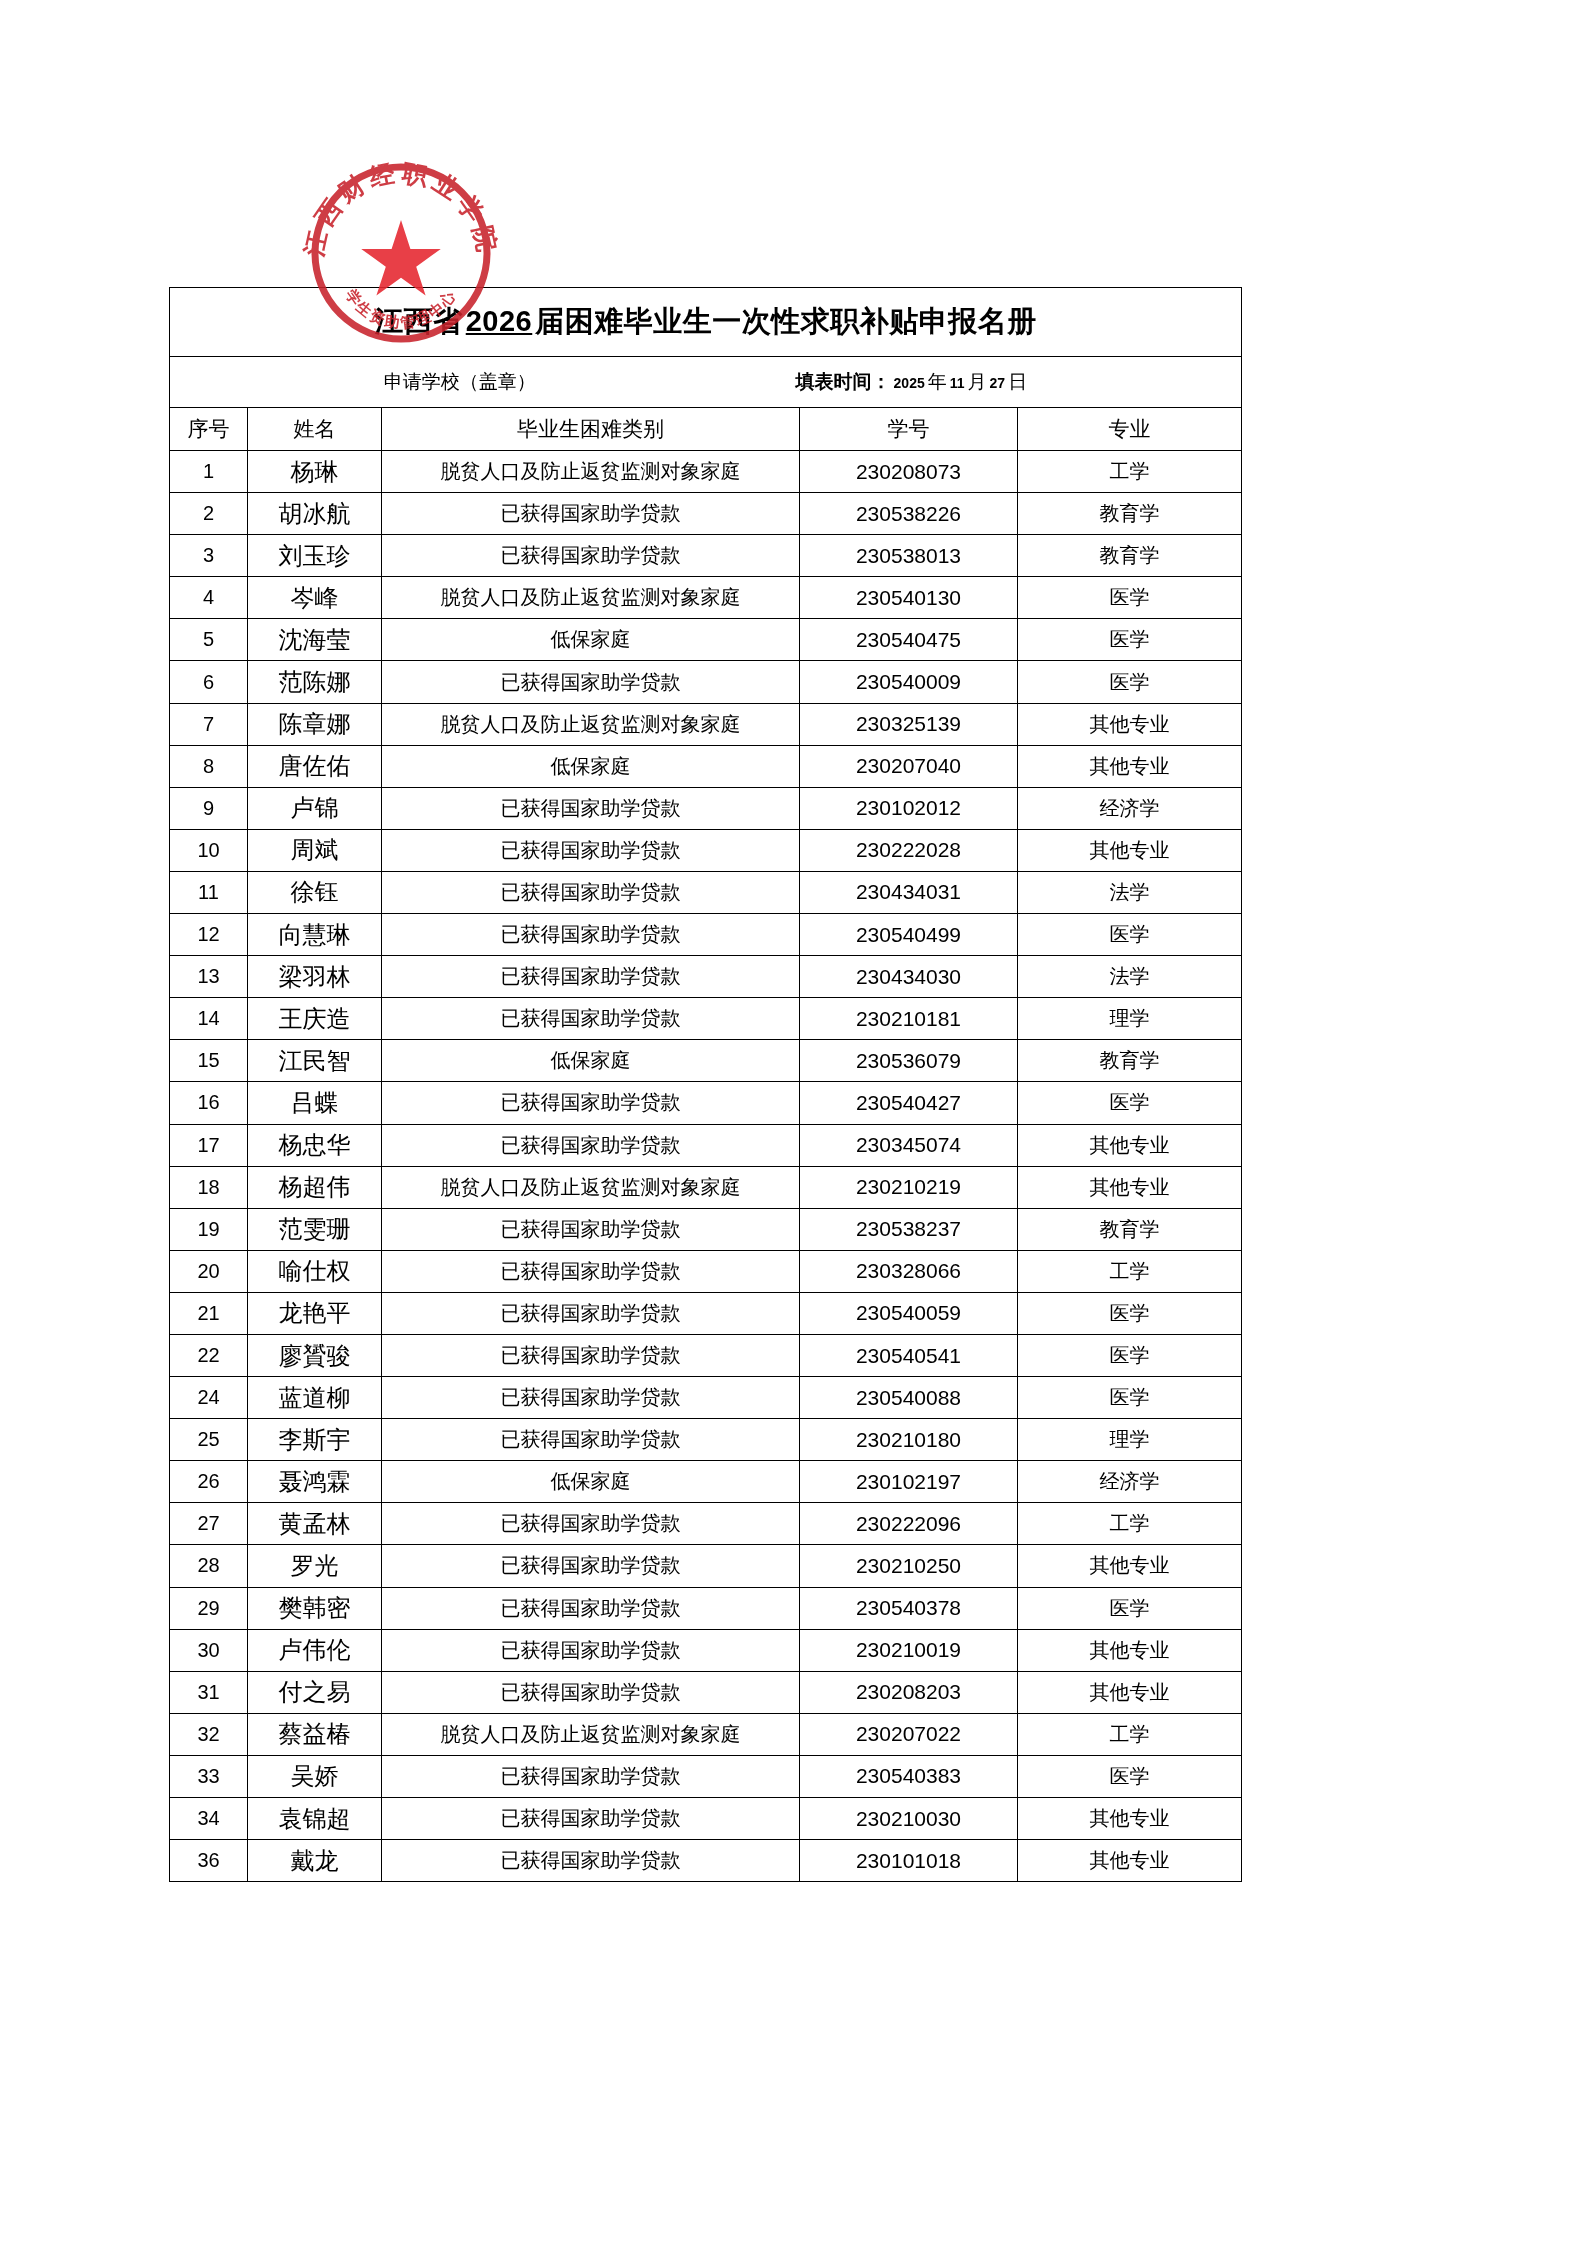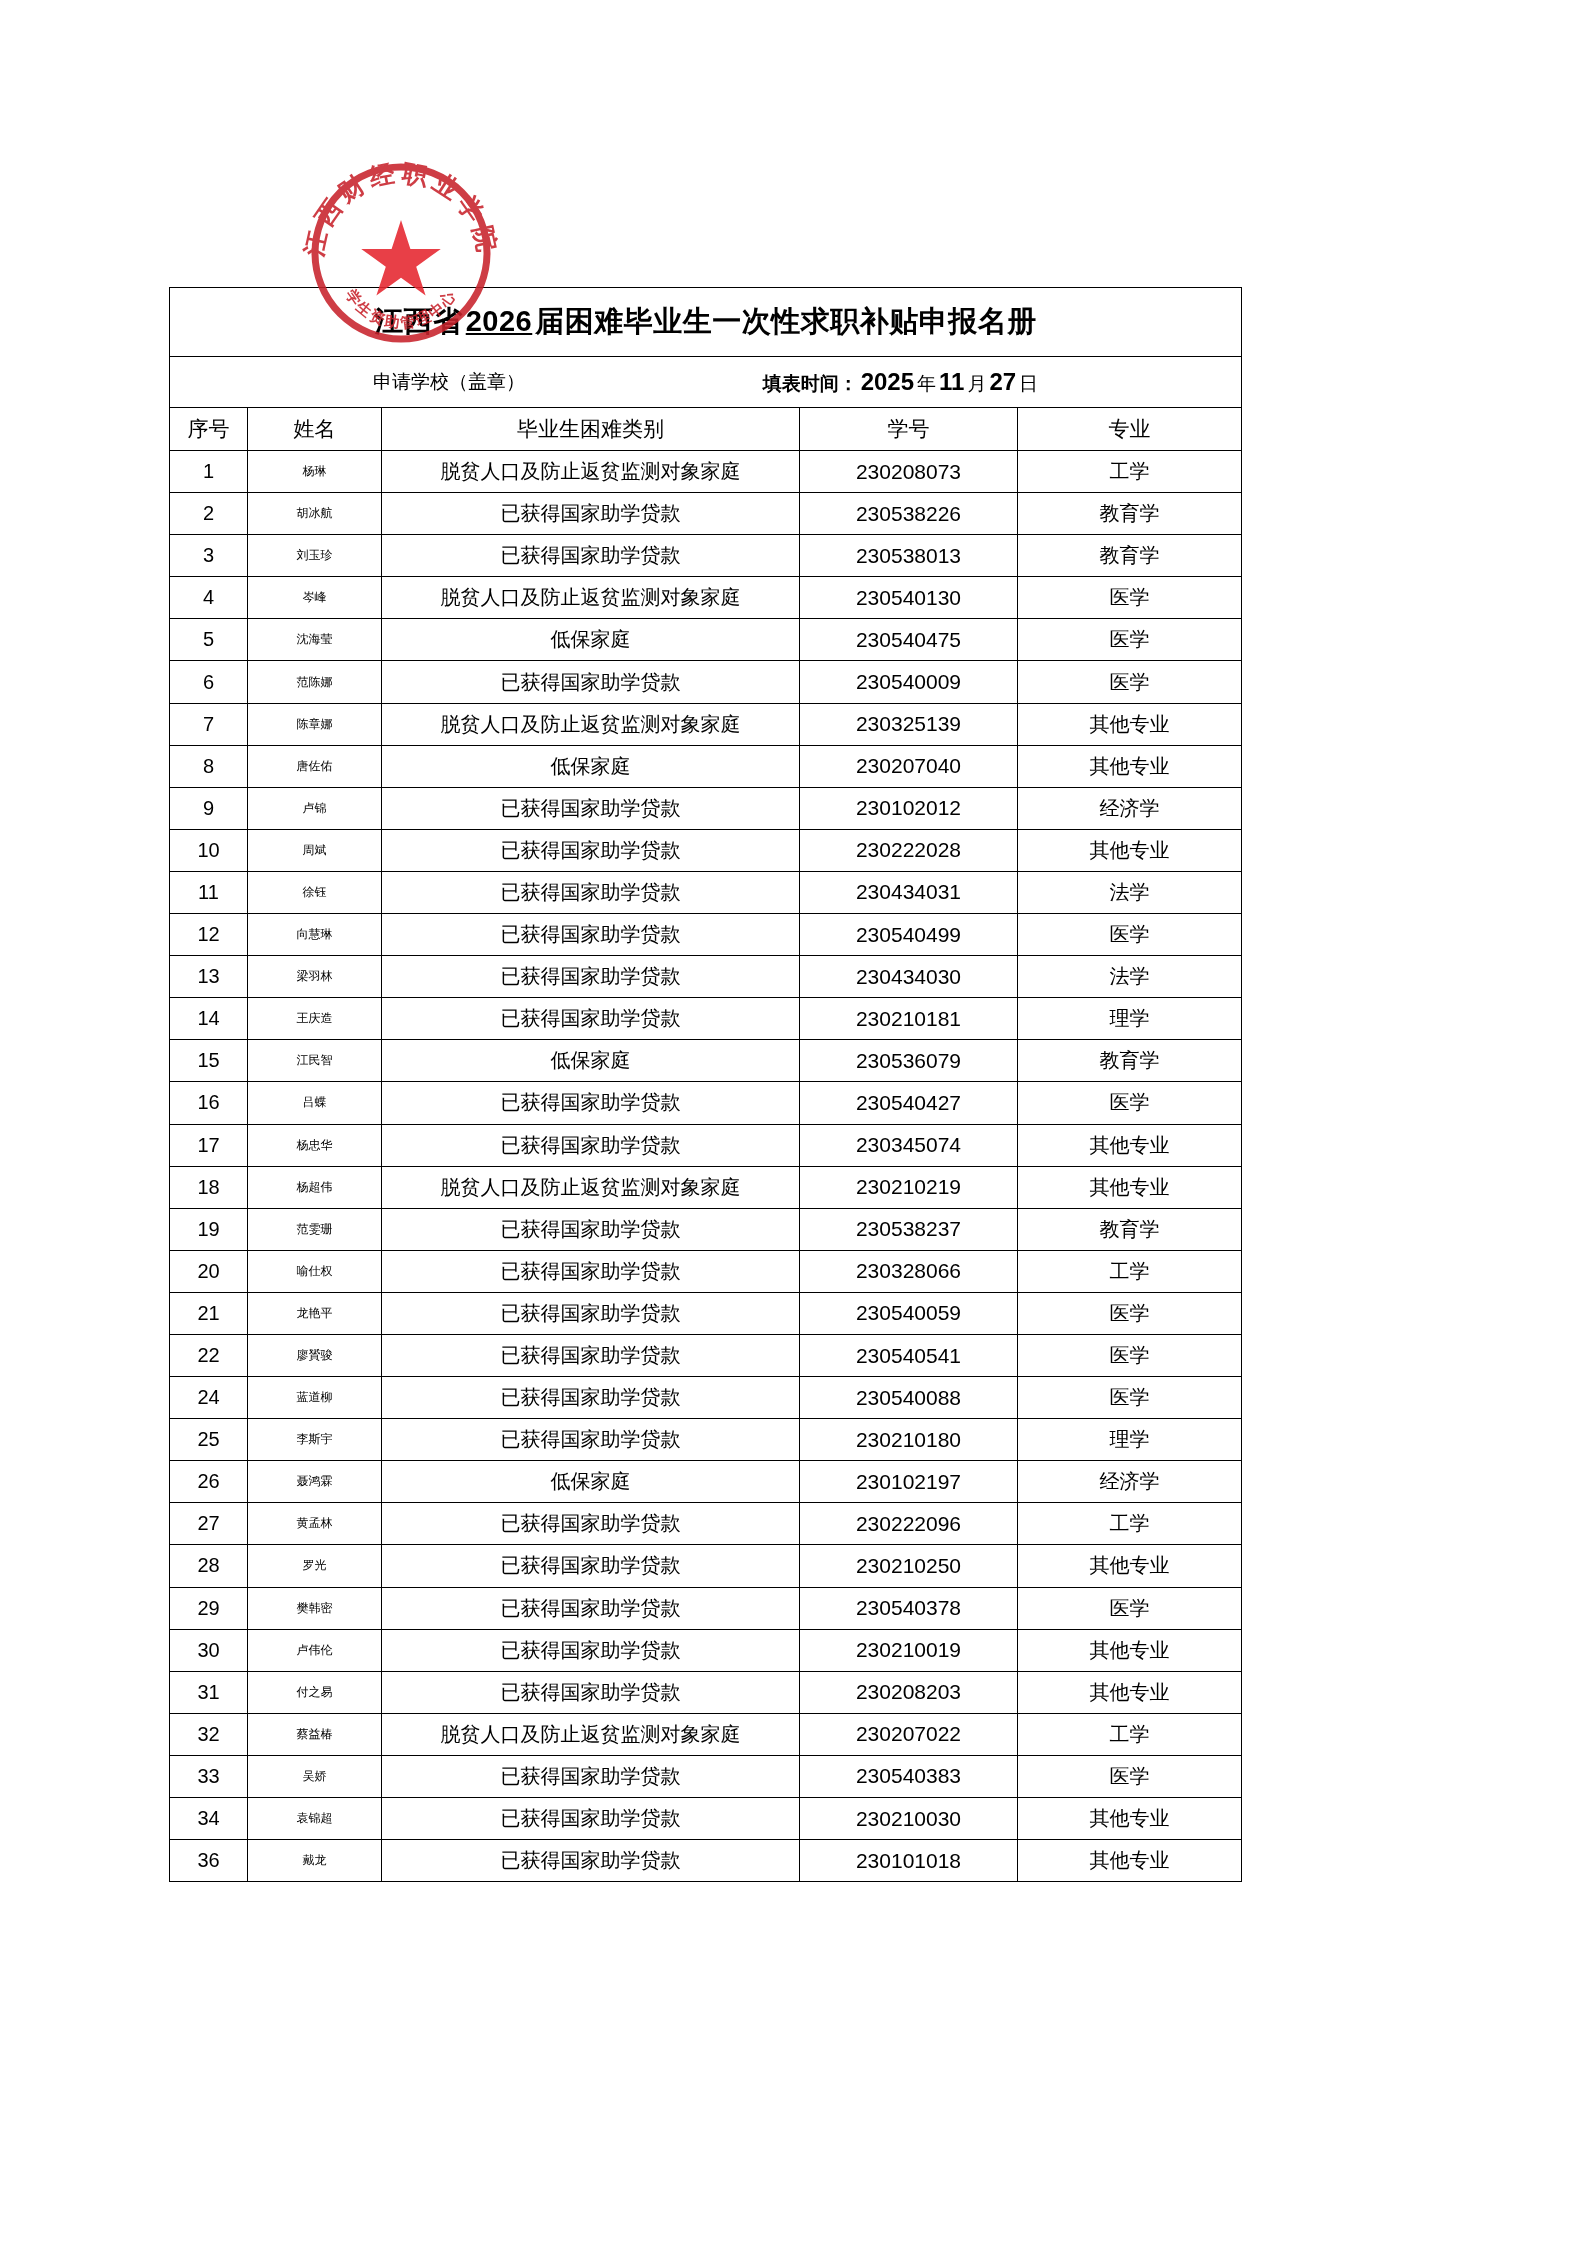--- a/index.html
+++ b/index.html
@@ -82,36 +82,36 @@
     width: 100%;
     padding: 0 90px;
     box-sizing: border-box;
   }
   .sub-school { font-size: 19px; }
   .sub-date { font-size: 19px; white-space: nowrap; }
   .sub-date .lbl { font-weight: bold; margin-left: 12px; }
   .sub-date .num {
     font-family: "Liberation Sans", sans-serif;
     font-weight: bold;
-    font-size: 24px;
+    font-size: 14px;
     padding: 0 3px;
     margin-top: 40px;
   }
 
   .hdr td {
     height: 42px;
     font-size: 21px;
     font-weight: normal;
     text-align: center;
   }
 
   .data-row td { height: 41.1px; }
 
   .c-idx   { width: 78px;  font-family: "Liberation Sans", sans-serif; font-size: 20px; }
-  .c-name  { width: 134px; font-size: 12px; }
+  .c-name  { width: 134px; font-size: 24px; }
   .c-cat   { width: 418px; font-size: 20px; }
   .c-sid   { width: 218px; font-family: Liberation Sans, sans-serif; font-size: 21px; }
   .c-major { width: 224px; font-size: 20px; }
 </style>
 </head>
 <body>
 
 <div class="page">
 
   <table class="doc-table">

